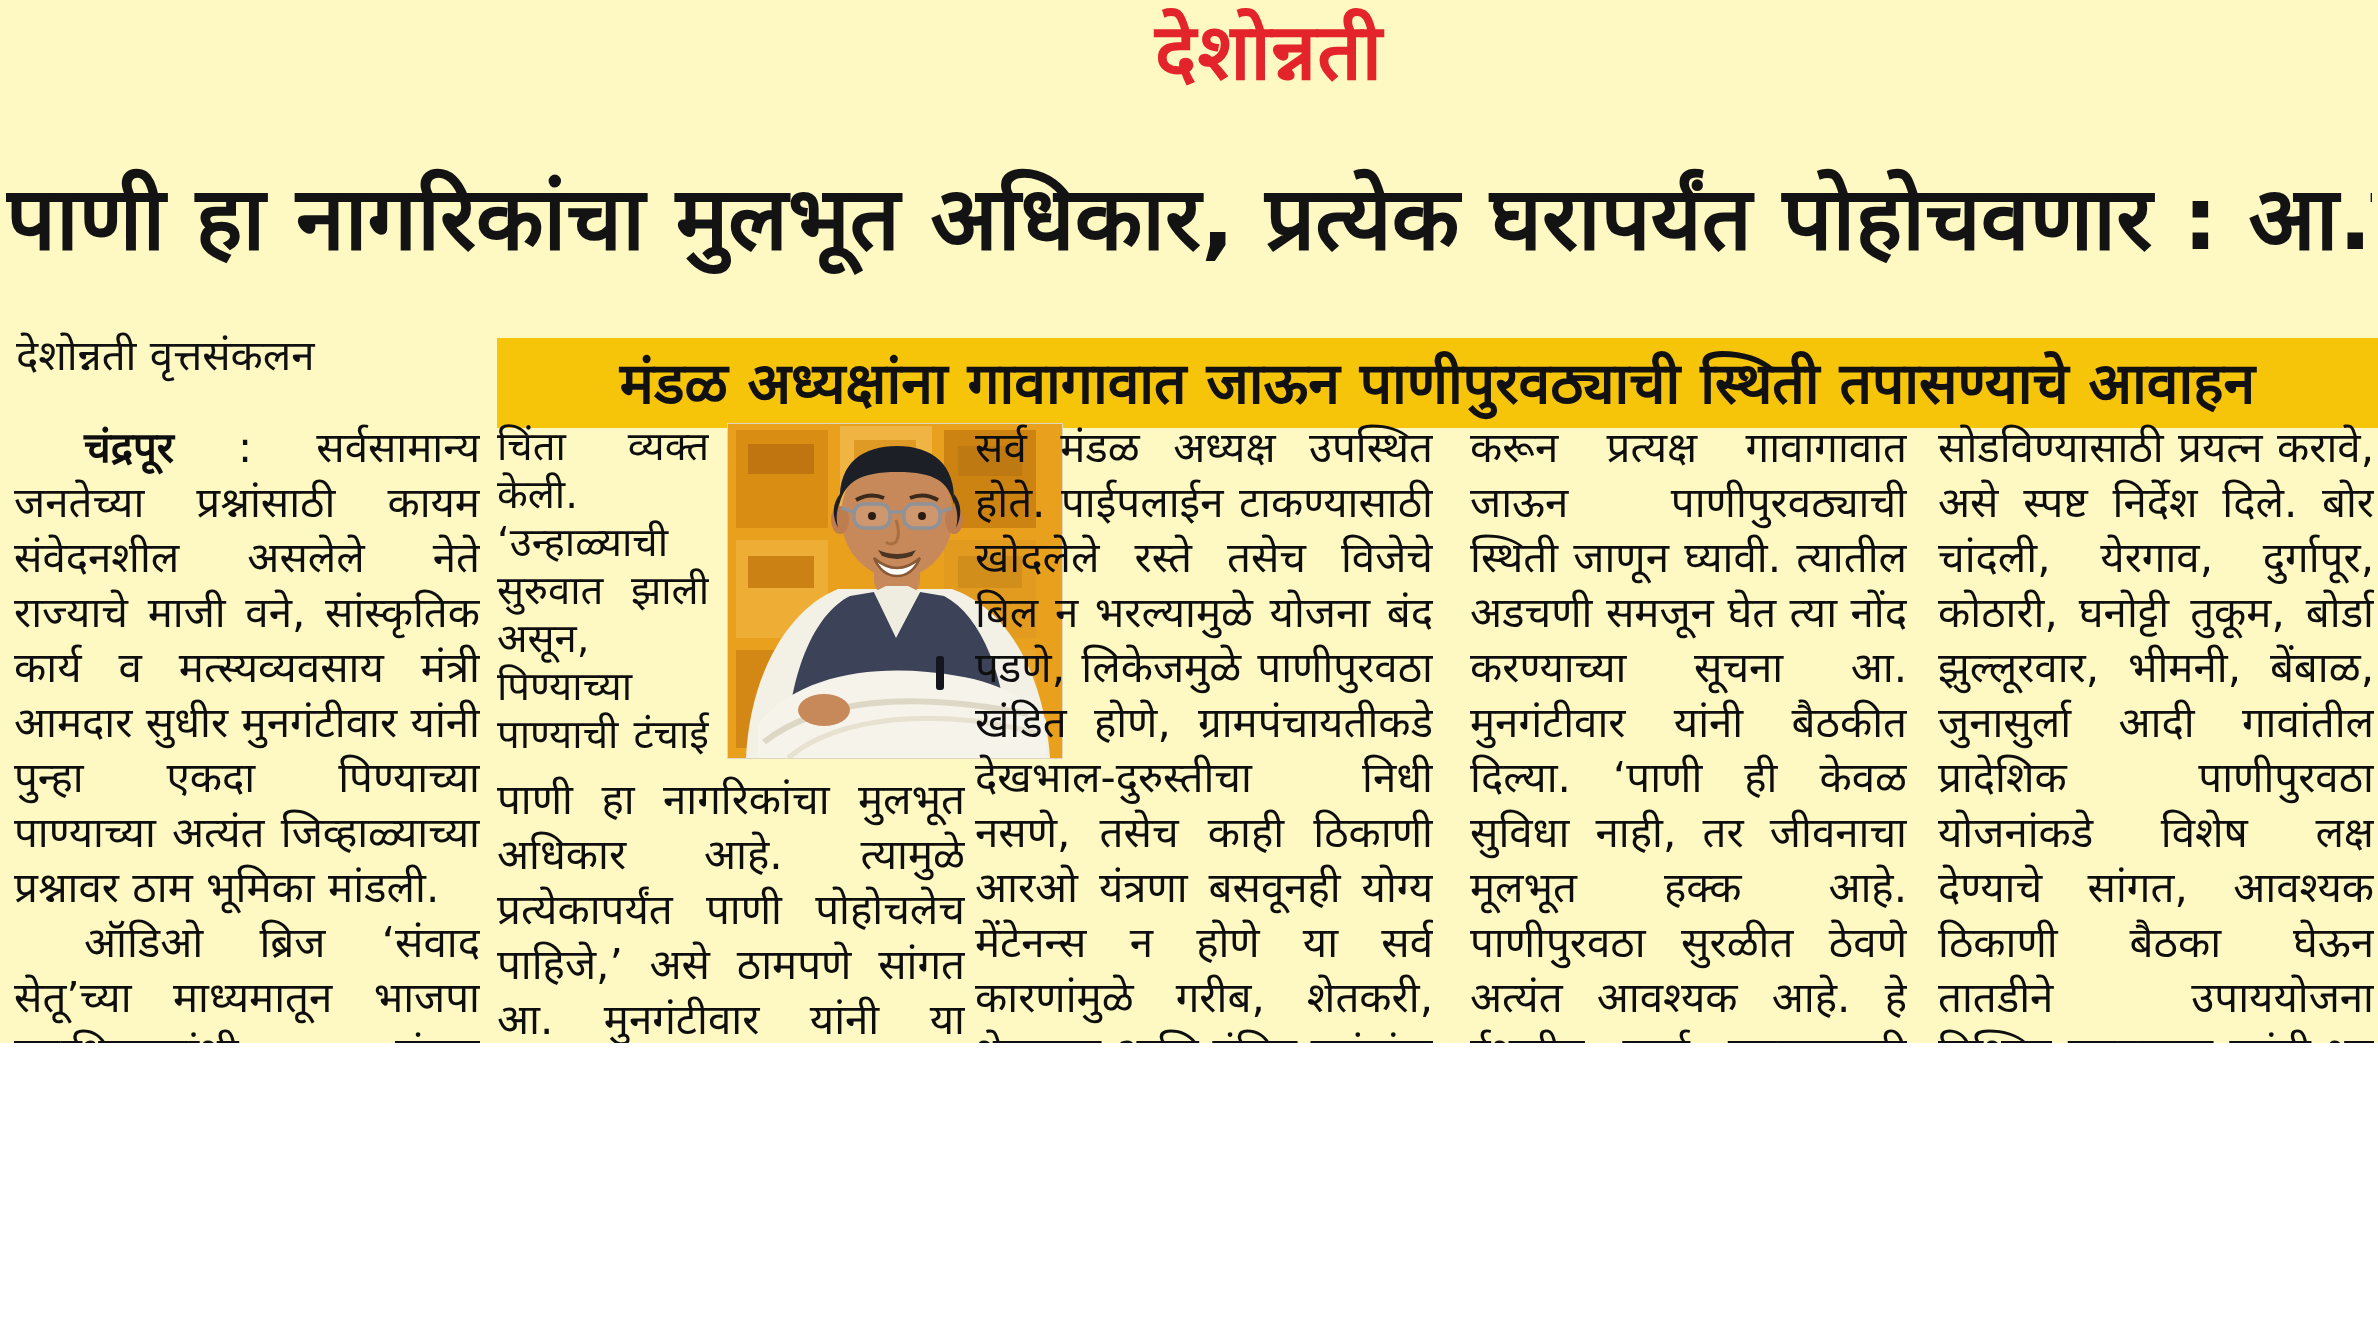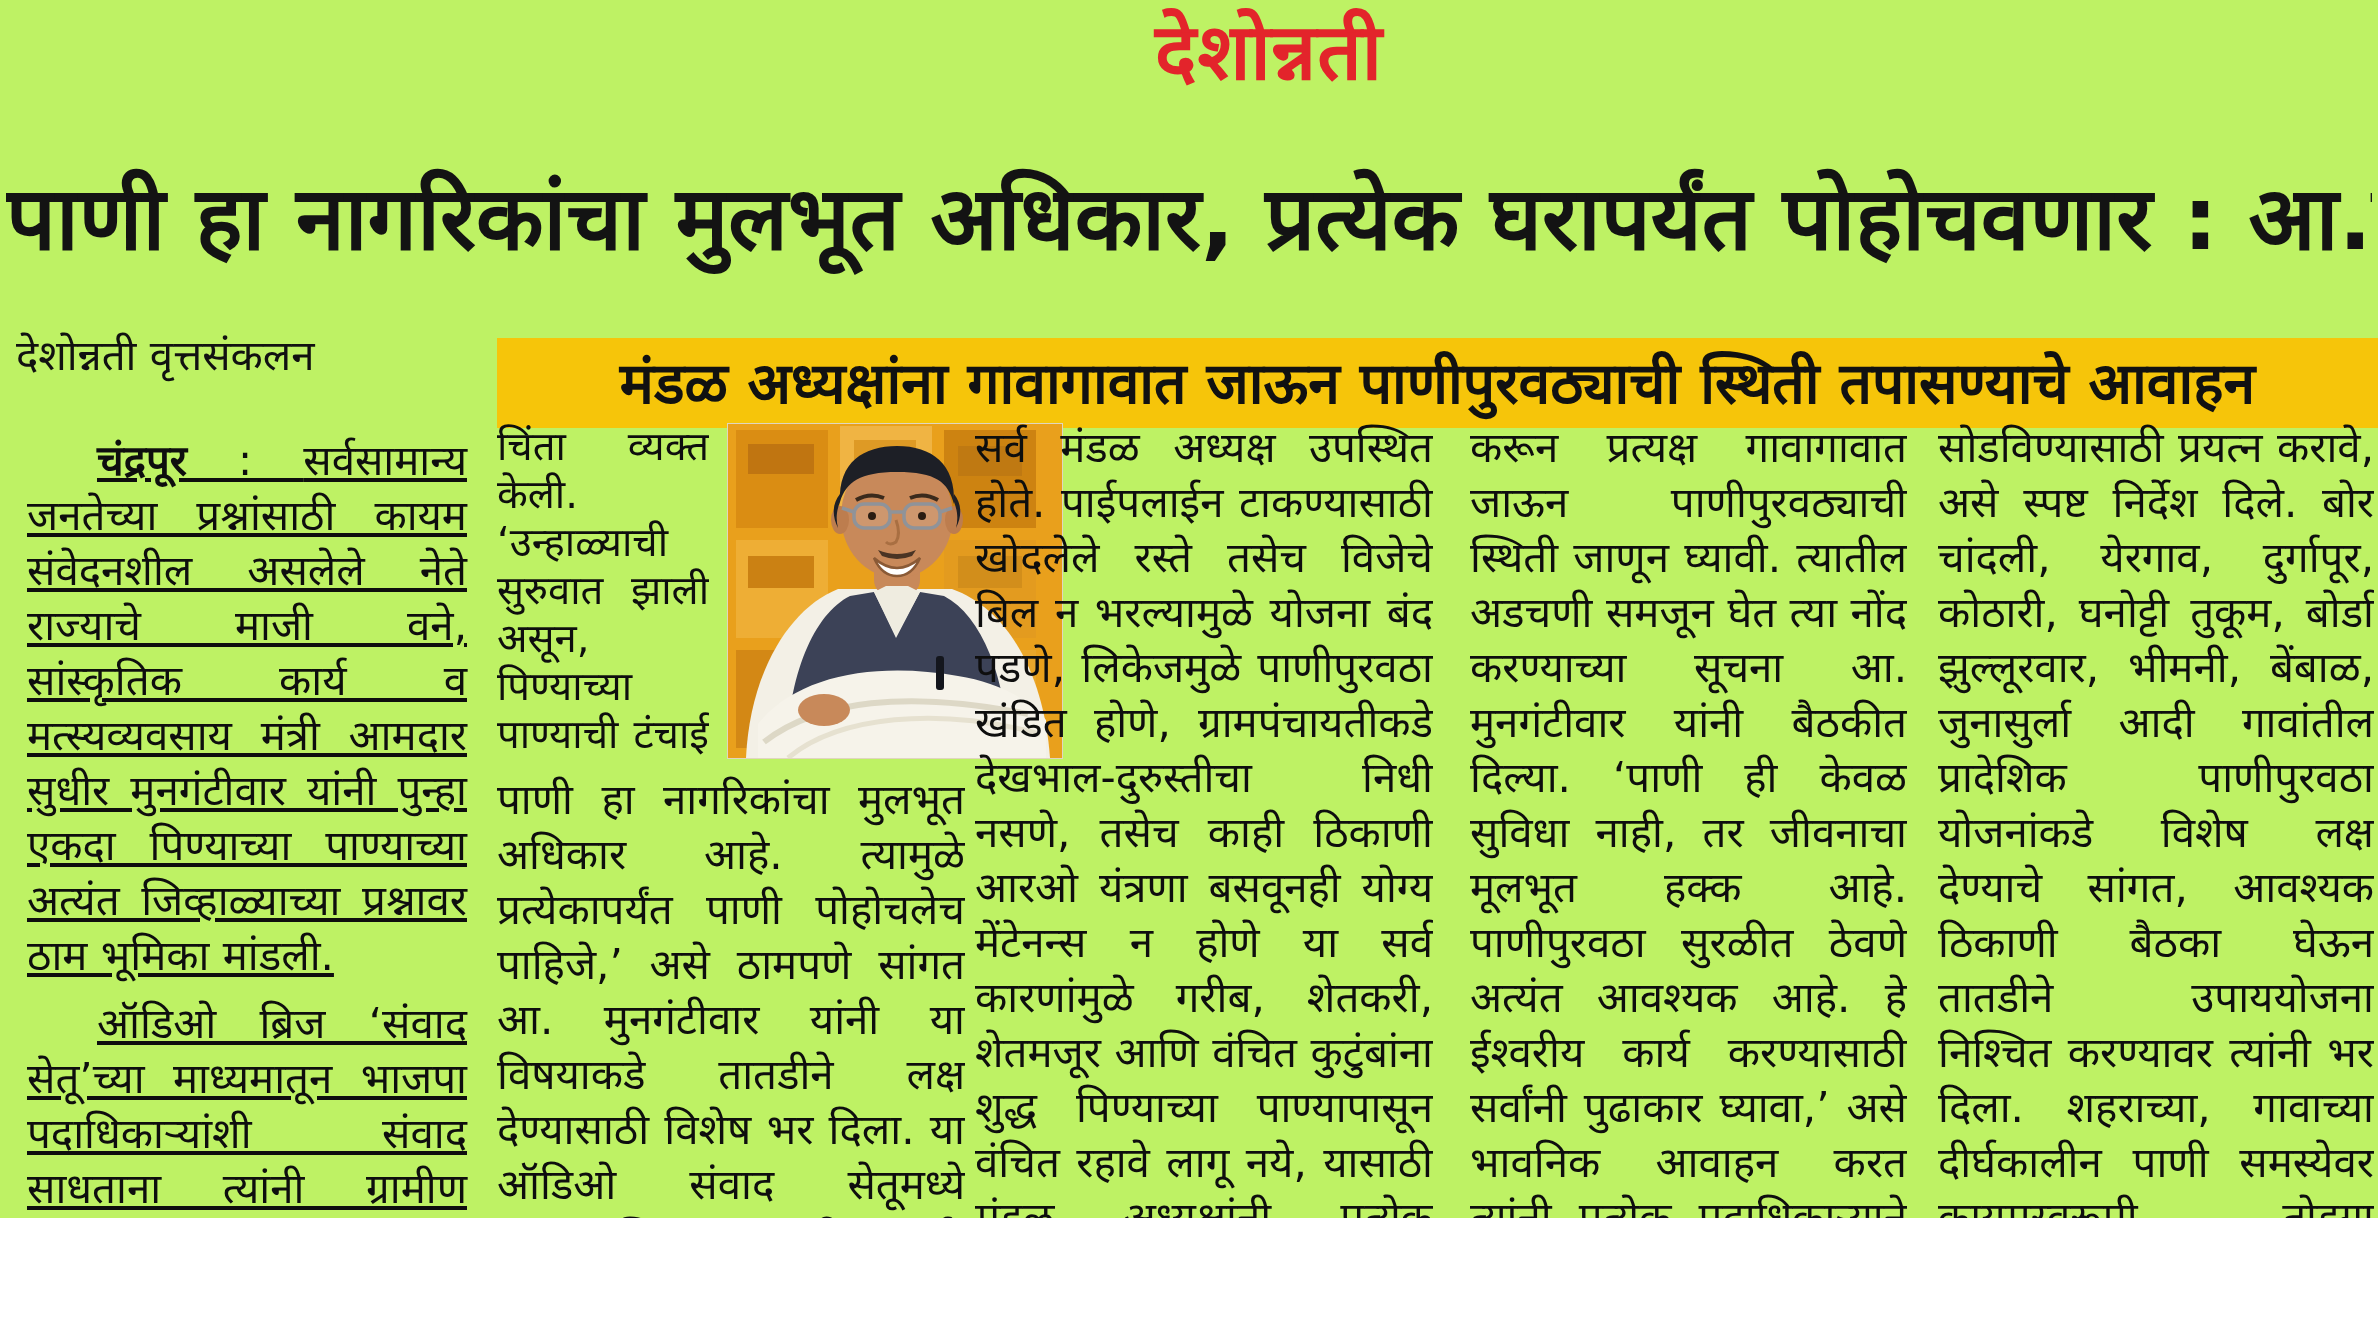--- a/index.html
+++ b/index.html
@@ -1,37 +1,37 @@
 <!DOCTYPE html>
 <html><head>
 <meta charset="utf-8">
 <style>
   html,body{margin:0;padding:0;background:#ffffff;}
-  #page{position:relative;width:2378px;height:1218px;background:#bef264;overflow:hidden;
+  #page{position:relative;width:2378px;height:1043px;background:#fef9c3;overflow:hidden;
         font-family:"DejaVu Sans",sans-serif;color:#000;}
 
   .masthead{position:absolute;left:160px;right:0;top:0px;height:105px;
             text-align:center;font-size:78px;font-weight:700;color:#e3242b;
             line-height:105px;letter-spacing:1px;}
 
   .headline{position:absolute;left:6px;right:6px;top:140px;height:158px;
             text-align:center;font-size:88px;font-weight:700;color:#131313;
             line-height:158px;white-space:nowrap;overflow:hidden;}
 
   .byline{position:absolute;left:16px;top:328px;width:470px;
           font-size:42px;color:#111;line-height:56px;}
 
   .subhead-band{position:absolute;left:497px;right:0;top:308px;height:90px;
                 background:#f6c50a;overflow:hidden;margin-top:30px;}
   .subhead-band .txt{font-size:57px;font-weight:700;color:#111;line-height:90px;
                      text-align:center;white-space:nowrap;}
 
   .bodycol{position:absolute;text-align:justify;font-size:42px;line-height:55px;
            color:#0e0e0e;overflow:hidden;}
-  .bodycol p{margin:13px;text-indent:70px;text-decoration:underline;}
+  .bodycol p{margin:0;text-indent:70px;}
   .dateline{font-weight:700;}
 
   .col1{left:14px;top:420px;width:466px;height:818px;}
   .col2a{left:497px;top:422px;width:212px;height:348px;line-height:48px;font-size:40px;}
   .col2b{left:497px;top:772px;width:468px;height:468px;}
   .col3{left:975px;top:420px;width:458px;height:820px;}
   .col4{left:1470px;top:420px;width:437px;height:820px;}
   .col5{left:1938px;top:420px;width:436px;height:820px;}
 
   .photo{position:absolute;left:728px;top:424px;width:334px;height:334px;

